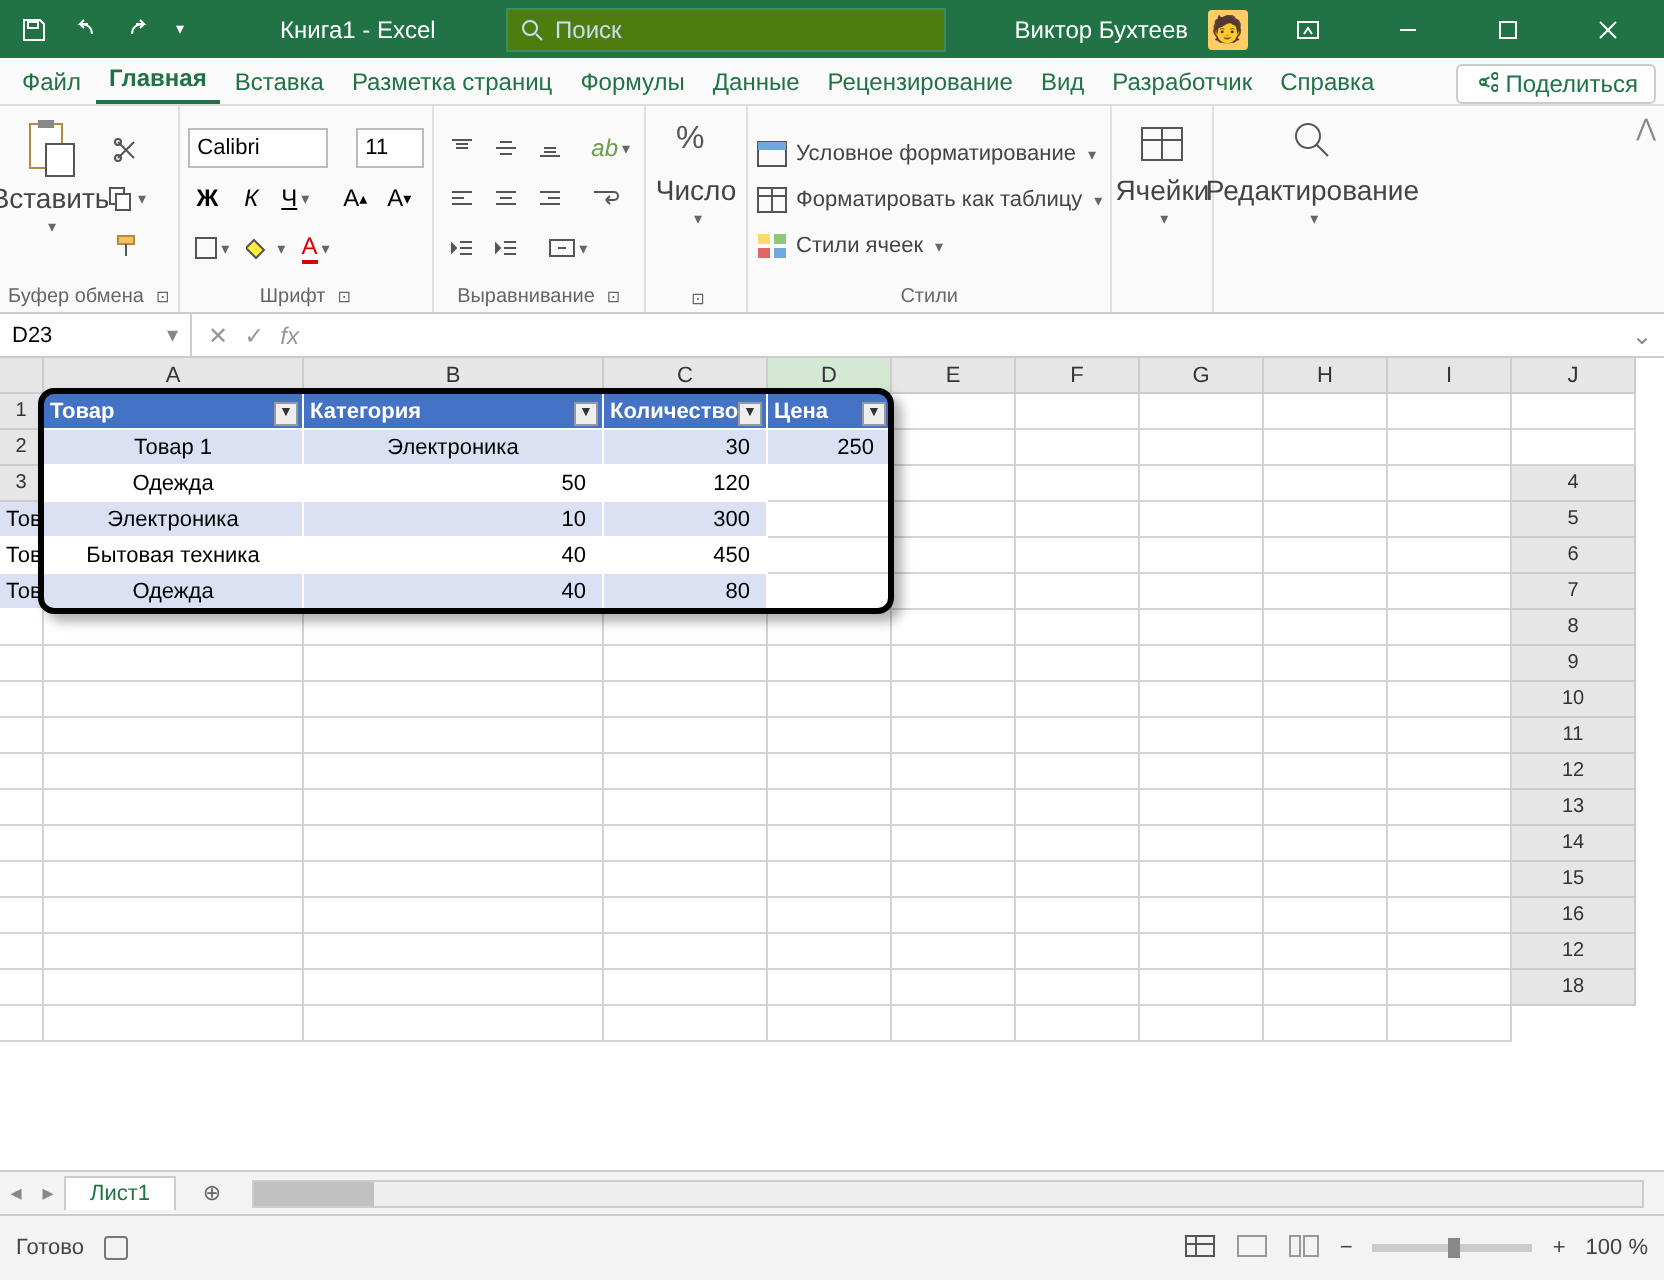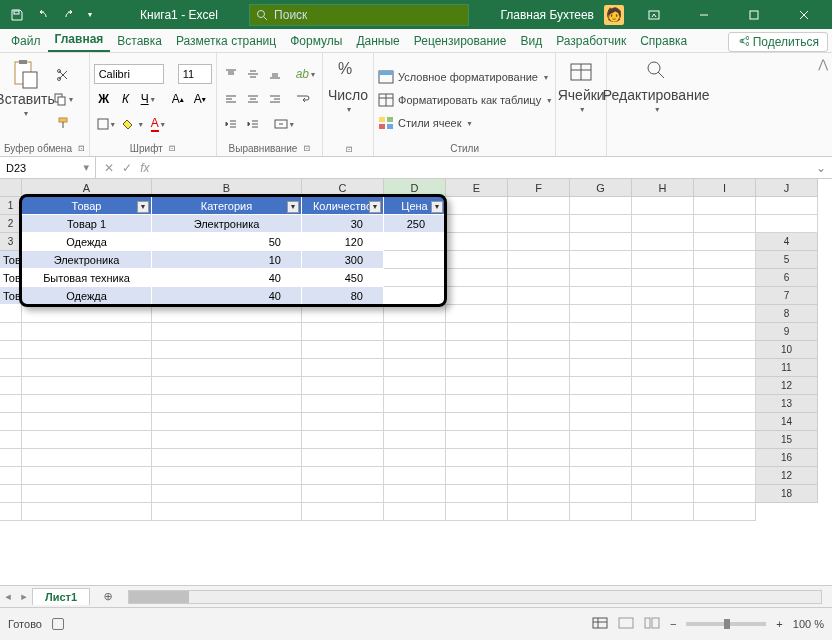--- a/index.html
+++ b/index.html
@@ -31,29 +31,29 @@
 .styles-group .srow{display:flex;align-items:center;gap:4px;font-size:11px;color:#444;height:20px}
 .dropdown{font-size:8px;color:#666;margin-left:2px}
 .namebox-row{height:22px;display:flex;align-items:center;border-bottom:1px solid #ccc;background:#fff}
 .namebox{width:96px;border-right:1px solid #ccc;height:100%;display:flex;align-items:center;padding:0 6px;font-size:11px}
 .fx-area{flex:1;display:flex;align-items:center;gap:8px;padding:0 8px;color:#999}
 .grid{display:grid;grid-template-columns:22px 130px 150px 82px 62px repeat(6,62px);grid-auto-rows:18px;font-size:11px}
 .colh{background:#e6e6e6;border-right:1px solid #ccc;border-bottom:1px solid #ccc;text-align:center;font-size:11px;color:#333;line-height:18px}
 .colh.sel{background:#d4e8d4}
 .rowh{background:#e6e6e6;border-right:1px solid #ccc;border-bottom:1px solid #ccc;text-align:center;font-size:10px;color:#333;line-height:18px}
 .cell{border-right:1px solid #d4d4d4;border-bottom:1px solid #d4d4d4;padding:0 3px;line-height:18px;text-align:right;background:#fff}
-.thdr{background:#4472c4;color:#fff;font-weight:400;text-align:center;position:relative;border-color:#fff}
+.thdr{background:#4472c4;color:#fff;font-weight:700;text-align:left;position:relative;border-color:#fff}
 .thdr .filt{position:absolute;right:2px;bottom:1px;width:12px;height:12px;background:#eee;border:1px solid #999;display:flex;align-items:center;justify-content:center;font-size:7px;color:#333}
 .trow{background:#d9e1f2;text-align:center;border-color:#fff}
 .trow.alt{background:#fff}
-.trow.num{text-align:right;padding-right:20px}
+.trow.num{text-align:right;padding-right:8px}
 .toutline{position:absolute;border:3px solid #000;border-radius:8px;pointer-events:none;box-shadow:4px 4px 6px rgba(0,0,0,.3)}
 .sheet-tabs{height:22px;display:flex;align-items:center;border-top:1px solid #ccc;background:#f3f3f3;font-size:11px}
 .sheet-tabs .nav{width:16px;text-align:center;color:#888}
-.sheet-tabs .sheet{background:#fff;border:1px solid #ccc;border-bottom:none;padding:2px 12px;font-weight:700;color:#217346}
+.sheet-tabs .sheet{background:#fff;border:1px solid #ccc;border-bottom:none;padding:2px 12px;font-weight:400;color:#217346}
 .sheet-tabs .add{width:20px;height:20px;margin-left:8px;display:flex;align-items:center;justify-content:center;color:#666}
 .hscroll{flex:1;margin:0 10px;height:14px;background:#eee;border:1px solid #ccc;position:relative}
 .hscroll .thumb{position:absolute;left:0;top:0;height:100%;width:60px;background:#c1c1c1}
 .statusbar{height:22px;background:#f3f3f3;display:flex;align-items:center;border-top:1px solid #ccc;font-size:11px;color:#444;padding:16px 8px;gap:10px}
 .statusbar .spacer{flex:1}
 .zoom-slider{width:80px;height:4px;background:#ccc;position:relative}
 .zoom-slider .zthumb{position:absolute;left:38px;top:-3px;width:6px;height:10px;background:#888}
 .corner{background:#e6e6e6;border-right:1px solid #ccc;border-bottom:1px solid #ccc}
 .grid-wrap{position:relative;flex:1;overflow:hidden}
 svg{pointer-events:none}
@@ -85,21 +85,21 @@
   <div class="tb-search">
     <div class="searchbox">
       <svg width="12" height="12" viewBox="0 0 12 12" style="margin-right:6px">
           <circle cx="5" cy="5" r="3.5" fill="none" stroke="#cde"></circle>
           <path d="M8 8l3 3" stroke="#cde"></path>
         </svg>
       <span>Поиск</span>
     </div>
   </div>
   <div class="tb-right">
-    <span>Главная Бухтеев</span>
+    <span>Виктор Бухтеев</span>
     <span class="avatar">🧑</span>
     <span class="win-btn">
         <svg width="12" height="12" viewBox="0 0 12 12">
           <rect x="1" y="2" width="10" height="8" fill="none" stroke="#fff"></rect>
           <path d="M4 8l2-3 2 3" fill="none" stroke="#fff"></path>
         </svg>
       </span>
     <span class="win-btn">
         <svg width="10" height="10">
           <path d="M1 5h8" stroke="#fff"></path>

